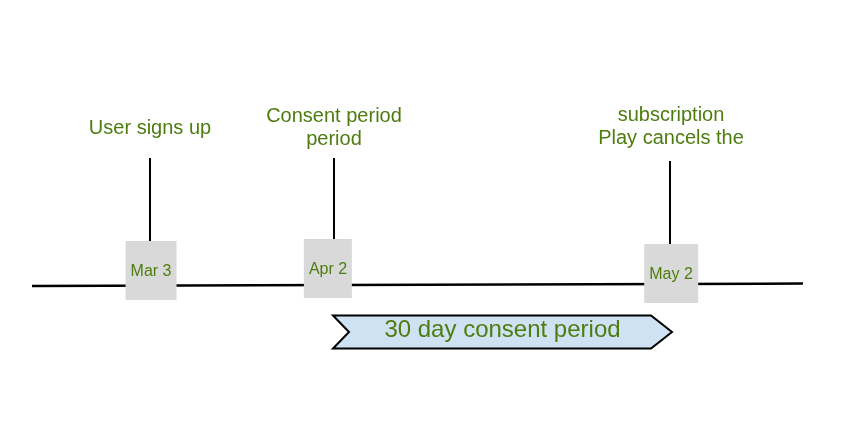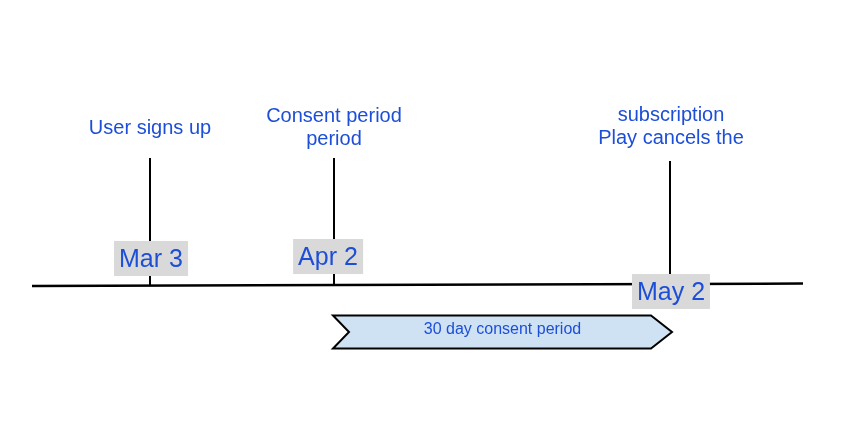--- a/index.html
+++ b/index.html
@@ -7,21 +7,21 @@
     padding: 0;
     background: #ffffff;
   }
   .canvas {
     position: relative;
     width: 852px;
     height: 426px;
     background: #ffffff;
     overflow: hidden;
     font-family: "Liberation Sans", "DejaVu Sans", sans-serif;
-    color: #1d4ed8;
+    color: #4d7c0f;
   }
   .axis-svg {
     position: absolute;
     left: 0;
     top: 0;
     width: 852px;
     height: 426px;
   }
   .axis-line {
     stroke: #000000;
@@ -43,47 +43,47 @@
     text-align: center;
     font-size: 20px;
     line-height: 23px;
     white-space: nowrap;
   }
   .caption span { display: block; }
   .date-label {
     position: absolute;
     transform: translateX(-50%);
     background: #d9d9d9;
-    font-size: 25px;
+    font-size: 16px;
     line-height: 27px;
-    padding: 4px 5px;
+    padding: 16px 5px;
     white-space: nowrap;
   }
   .banner-text {
     position: absolute;
     left: 333px;
     top: 315px;
     width: 339px;
     height: 28px;
     display: flex;
     align-items: center;
     justify-content: center;
-    font-size: 16px;
+    font-size: 24px;
     white-space: nowrap;
   }
   
   .vline-1 { left: 149px; top: 158px; height: 128px; }
   .vline-2 { left: 333px; top: 158px; height: 127px; }
   .vline-3 { left: 669px; top: 161px; height: 123px; }
   .caption-1 { left: 150px; top: 116px; }
   .caption-2 { left: 334px; top: 104px;  }
   .caption-3 { left: 671px; top: 103px; }
   .date-1 { left: 151px; top: 241px; }
   .date-2 { left: 328px; top: 239px; }
-  .date-3 { left: 671px; top: 244px; margin-top: 30px; }
+  .date-3 { left: 671px; top: 244px; }
 </style>
 </head>
 <body>
 
 <div class="canvas">
 
   <svg class="axis-svg" viewBox="0 0 852 426">
     <line class="axis-line" x1="32" y1="286" x2="803" y2="283.5"></line>
     <polygon class="banner-shape" points="333,315.5 651,315.5 672,332 651,348.5 333,348.5 349,332" fill="#cfe2f3"></polygon>
   </svg>

